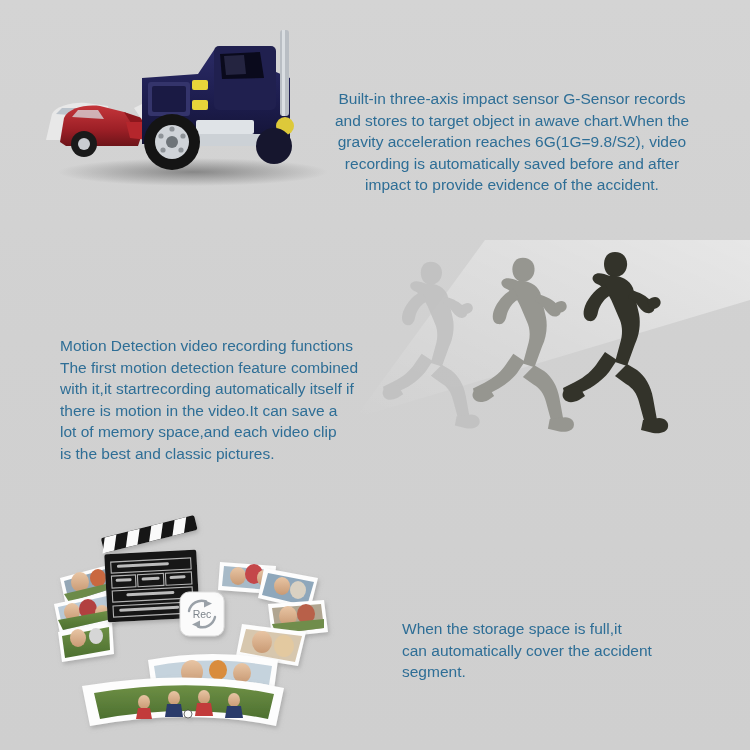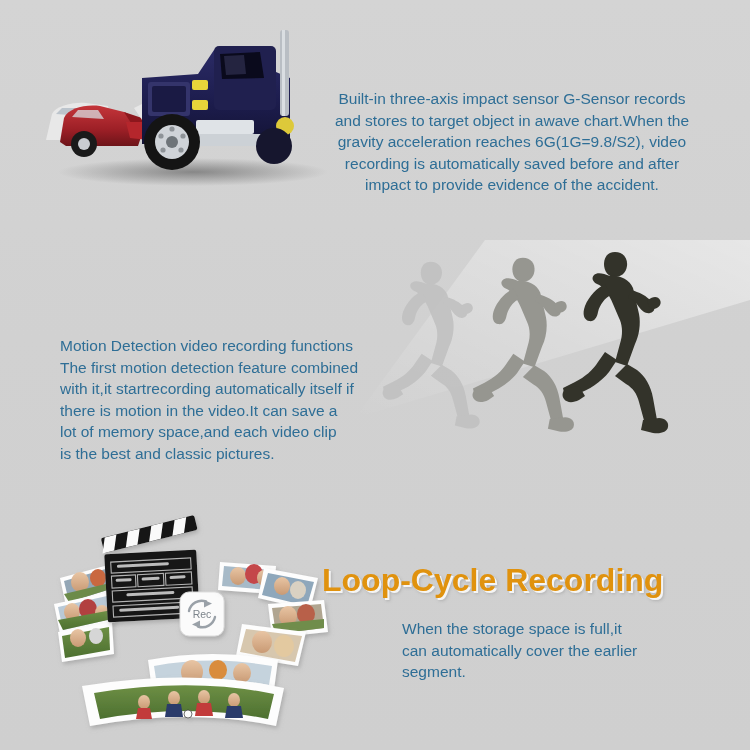--- a/index.html
+++ b/index.html
@@ -312,20 +312,19 @@
             <ellipse cx="152" cy="177" rx="6" ry="7" fill="url(#skin)"></ellipse>
             <path d="M145 183 L159 183 L161 196 L143 196 Z" fill="#c23a3a"></path>
             <ellipse cx="182" cy="180" rx="6" ry="7" fill="url(#skin)"></ellipse>
             <path d="M175 186 L189 186 L191 198 L173 198 Z" fill="#2b3a6b"></path>
             <circle cx="136" cy="194" r="4" fill="#fafafa" stroke="#333" stroke-width=".7"></circle>
           </g>
         </g>
       </svg>
     </div>
 
-    <div class="heading" id="h-loop">Loop-Cycle Recording</div>
 
     <div class="body-text" id="t-loop">When the storage space is full,it
-can automatically cover the earlier
+can automatically cover the accident
 segment.</div>
   </div>
 
 </div>
 
 </body></html>

